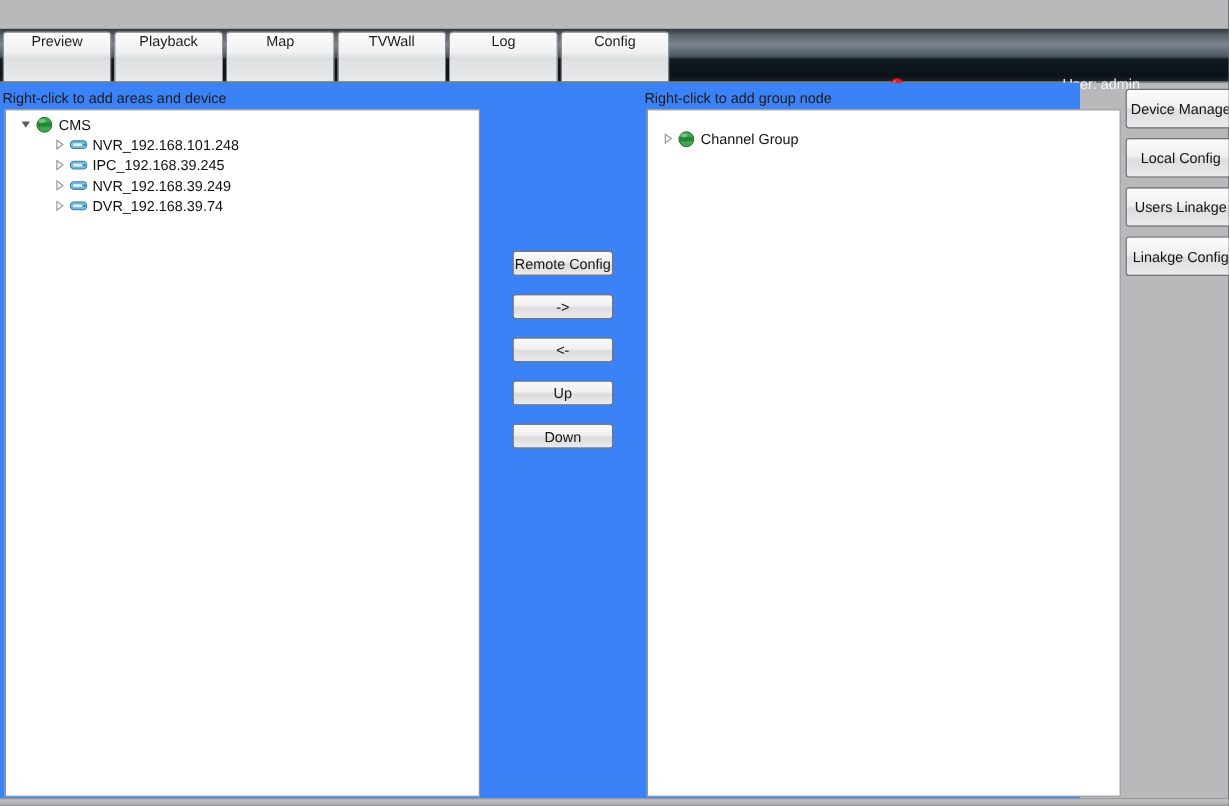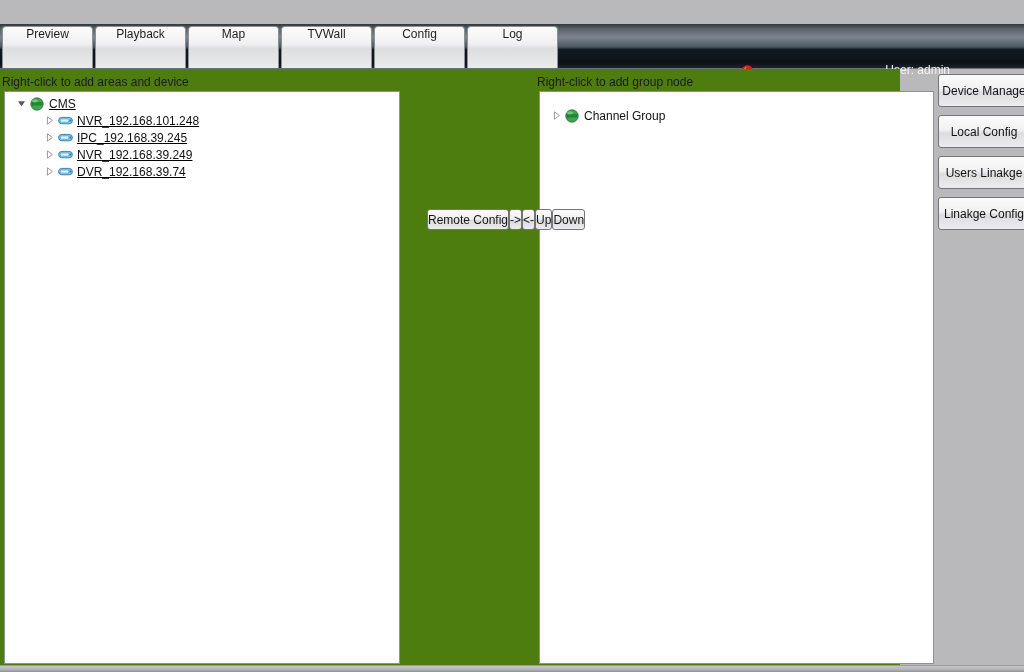--- a/index.html
+++ b/index.html
@@ -82,37 +82,37 @@
   }
   .user-label {
     position: absolute; right: 74px; top: 39px;
     color: #f2f3f4; font-size: 12px;
   }
 
   
   .content {
     position: absolute; left: 0; top: 69px;
     width: 900px; height: 603px;
-    background: #4d7c0f;
+    background: #3b82f6;
   }
 
   .panel-hint {
     position: absolute;
     color: #1c1c1c; font-size: 12px;
   }
   #hint-left  { left: 2px;   top: 6px; }
   #hint-right { left: 537px; top: 6px; }
 
   .treebox {
     position: absolute;
     background: #ffffff;
     border: 1px solid #8e9196;
     overflow: hidden;
   }
-  #tree-left  { left: 4px;   top: 22px; width: 396px; height: 573px; text-decoration: underline; }
+  #tree-left  { left: 4px;   top: 22px; width: 396px; height: 573px; }
   #tree-right { left: 539px; top: 22px; width: 395px; height: 573px; }
 
   .tnode {
     position: relative;
     height: 17px;
     display: flex; align-items: center;
     font-size: 12px; color: #111;
     cursor: default;
     white-space: nowrap;
   }
@@ -128,21 +128,21 @@
 
   .ticon { width: 18px; flex: 0 0 18px; display:flex; align-items:center; justify-content:center; }
   .ticon svg { display:block; }
   .tlabel { margin-left: 3px; }
 
   
   .midbtns {
     position: absolute;
     left: 427px; top: 140px;
     width: 84px;
-    display: flex; flex-direction: row;
+    display: flex; flex-direction: column;
   }
   .mbtn {
     width: 84px; height: 21px;
     margin-bottom: 15px;
     border: 1px solid #737578;
     border-radius: 3px;
     background: linear-gradient(to bottom, #fafafb 0%, #f0f0f1 45%, #dcdcde 55%, #ebebed 100%);
     color: #161616; font-size: 12px;
     display: flex; align-items: center; justify-content: center;
     cursor: pointer;
@@ -190,24 +190,24 @@
         <div class="tab">
           <span>Playback</span>
         </div>
         <div class="tab">
           <span>Map</span>
         </div>
         <div class="tab">
           <span>TVWall</span>
         </div>
         <div class="tab">
+          <span>Log</span>
+        </div>
+        <div class="tab">
           <span>Config</span>
-        </div>
-        <div class="tab">
-          <span>Log</span>
         </div>
       </div>
 
     <div class="alarm-icon">
       <svg width="19" height="16" viewBox="0 0 19 16">
         <ellipse cx="9.5" cy="13" rx="7" ry="2.4" fill="#7e0d0d"></ellipse>
         <path d="M3.2 12.6 C3.2 6.4 6.0 3.2 9.5 3.2 C13.0 3.2 15.8 6.4 15.8 12.6 Z" fill="#e01c1c"></path>
         <path d="M5.2 11.6 C5.2 7.2 7.0 5.0 9.0 4.6 C7.6 6.2 6.7 8.6 6.6 11.6 Z" fill="#ff8a8a" opacity="0.85"></path>
         <rect x="2.4" y="11.8" width="14.2" height="2.6" rx="1.2" fill="#a81212"></rect>
       </svg>

